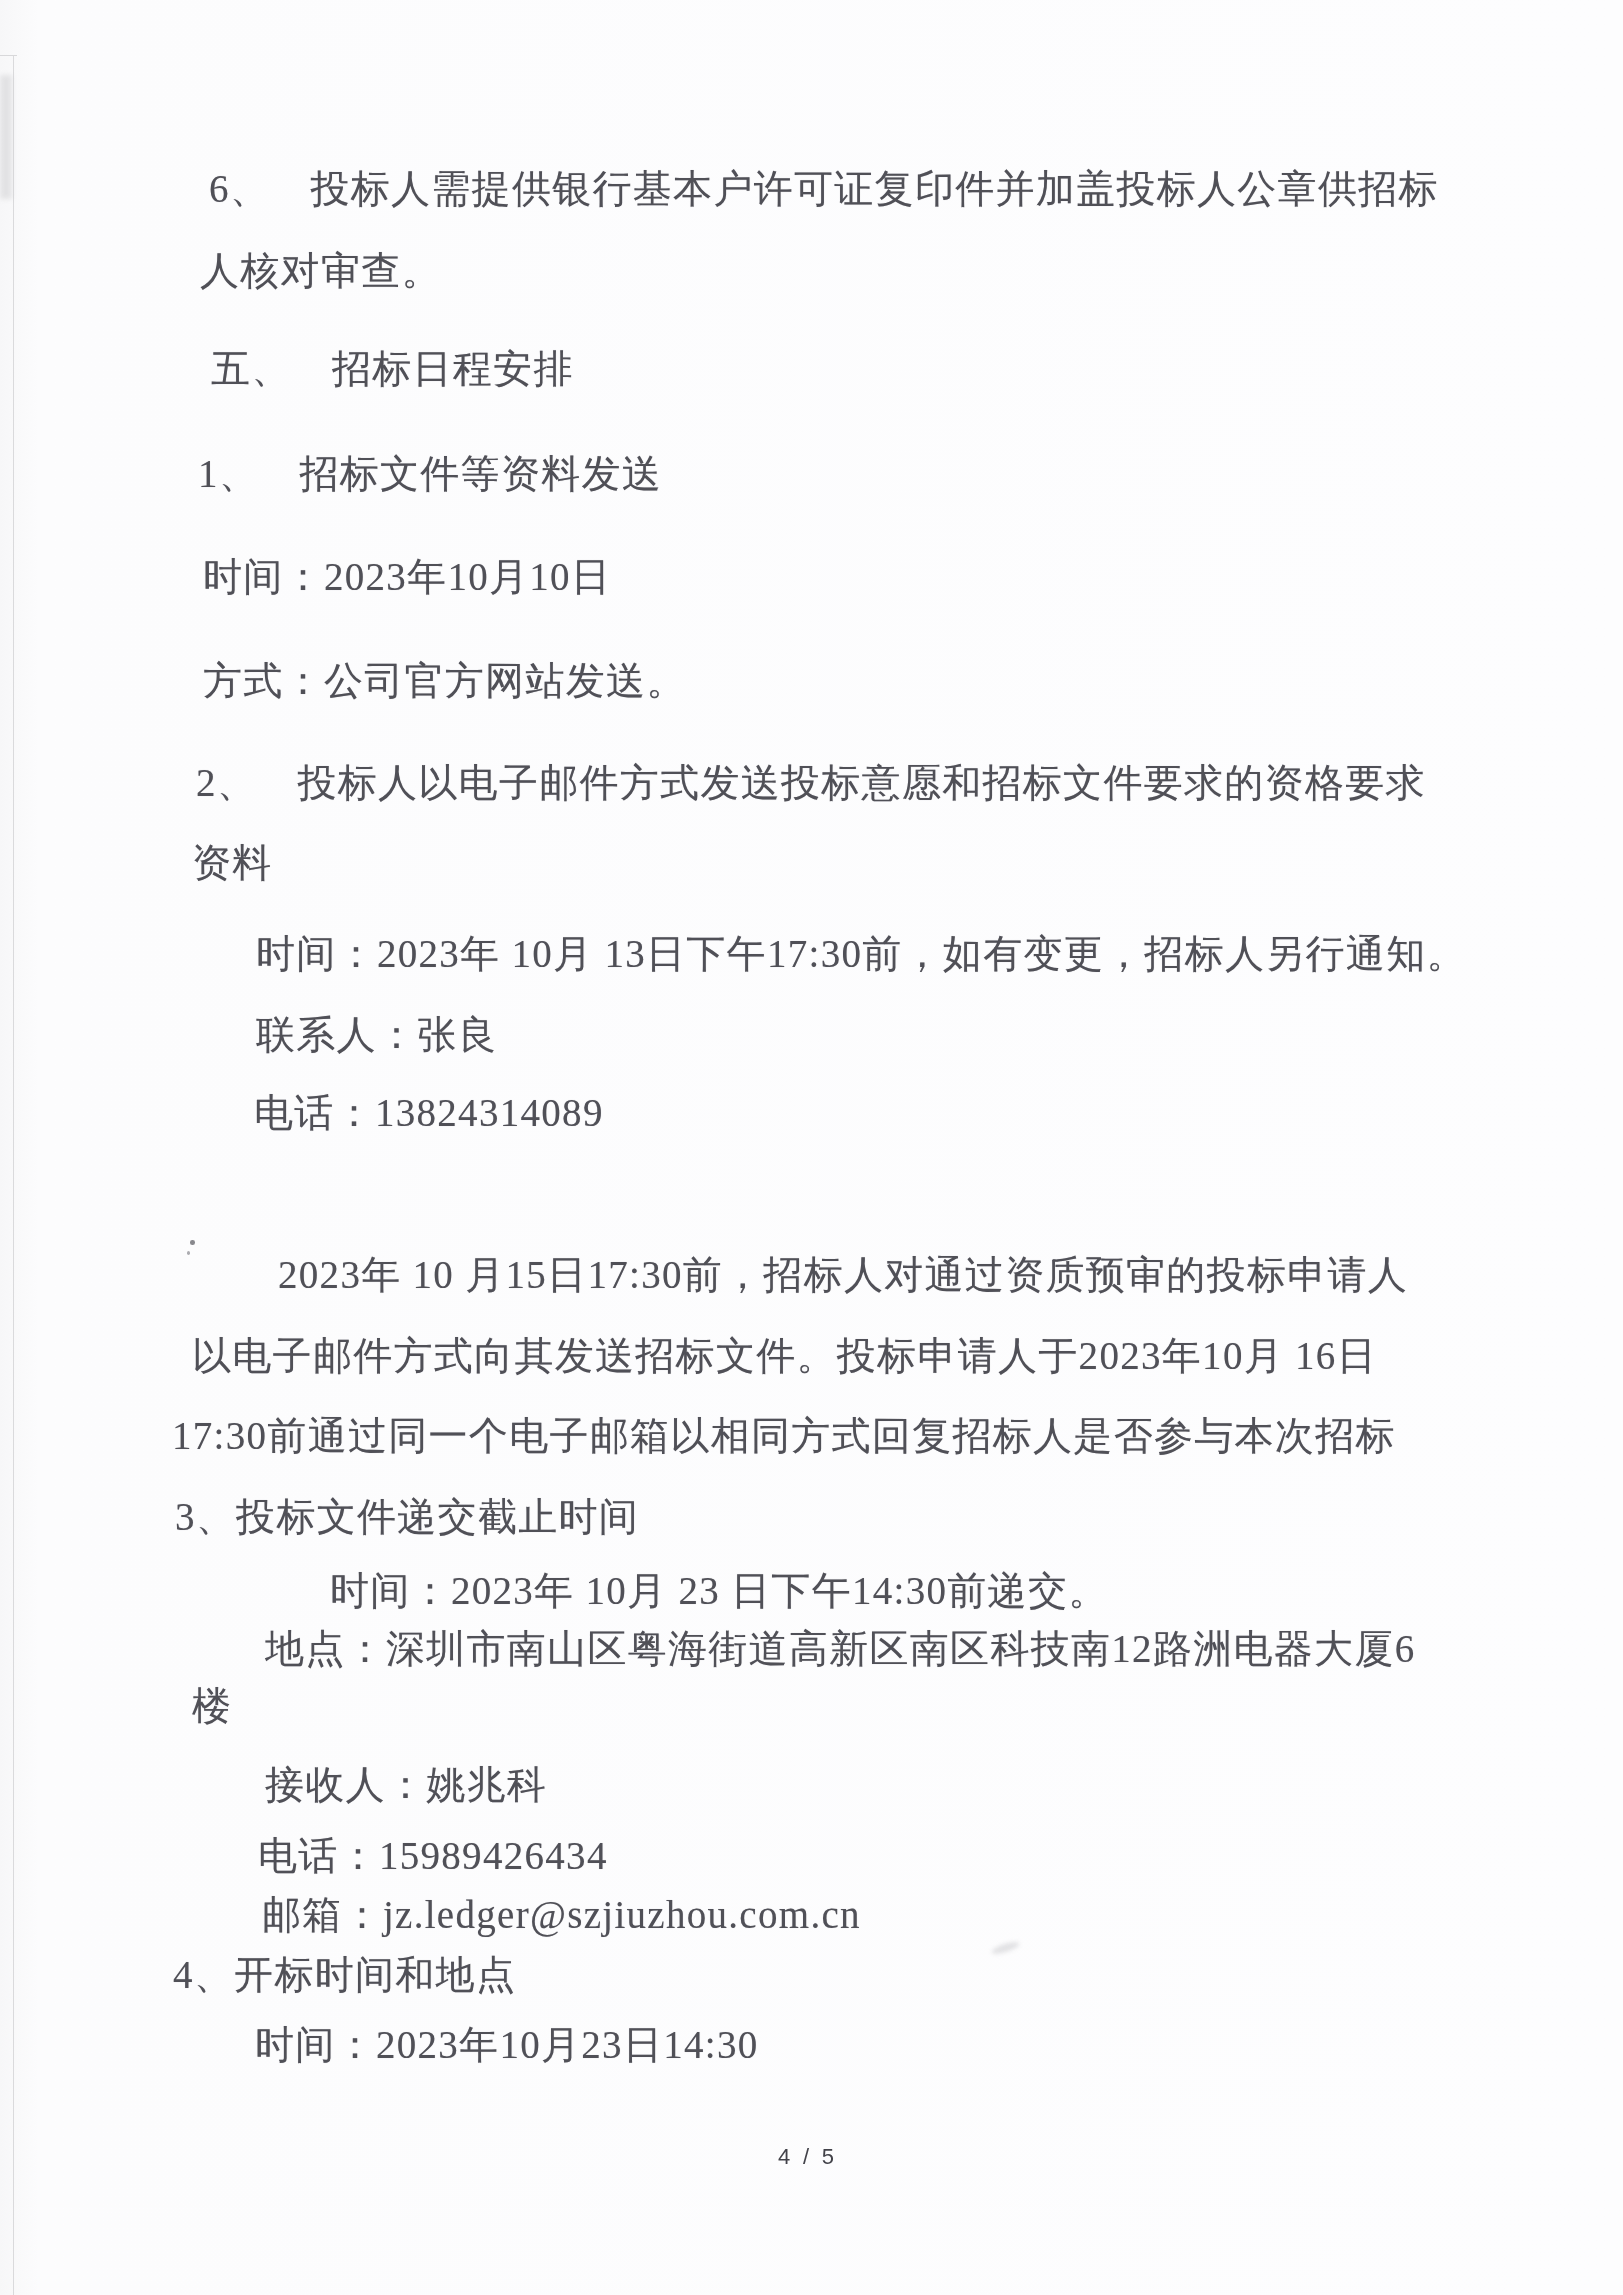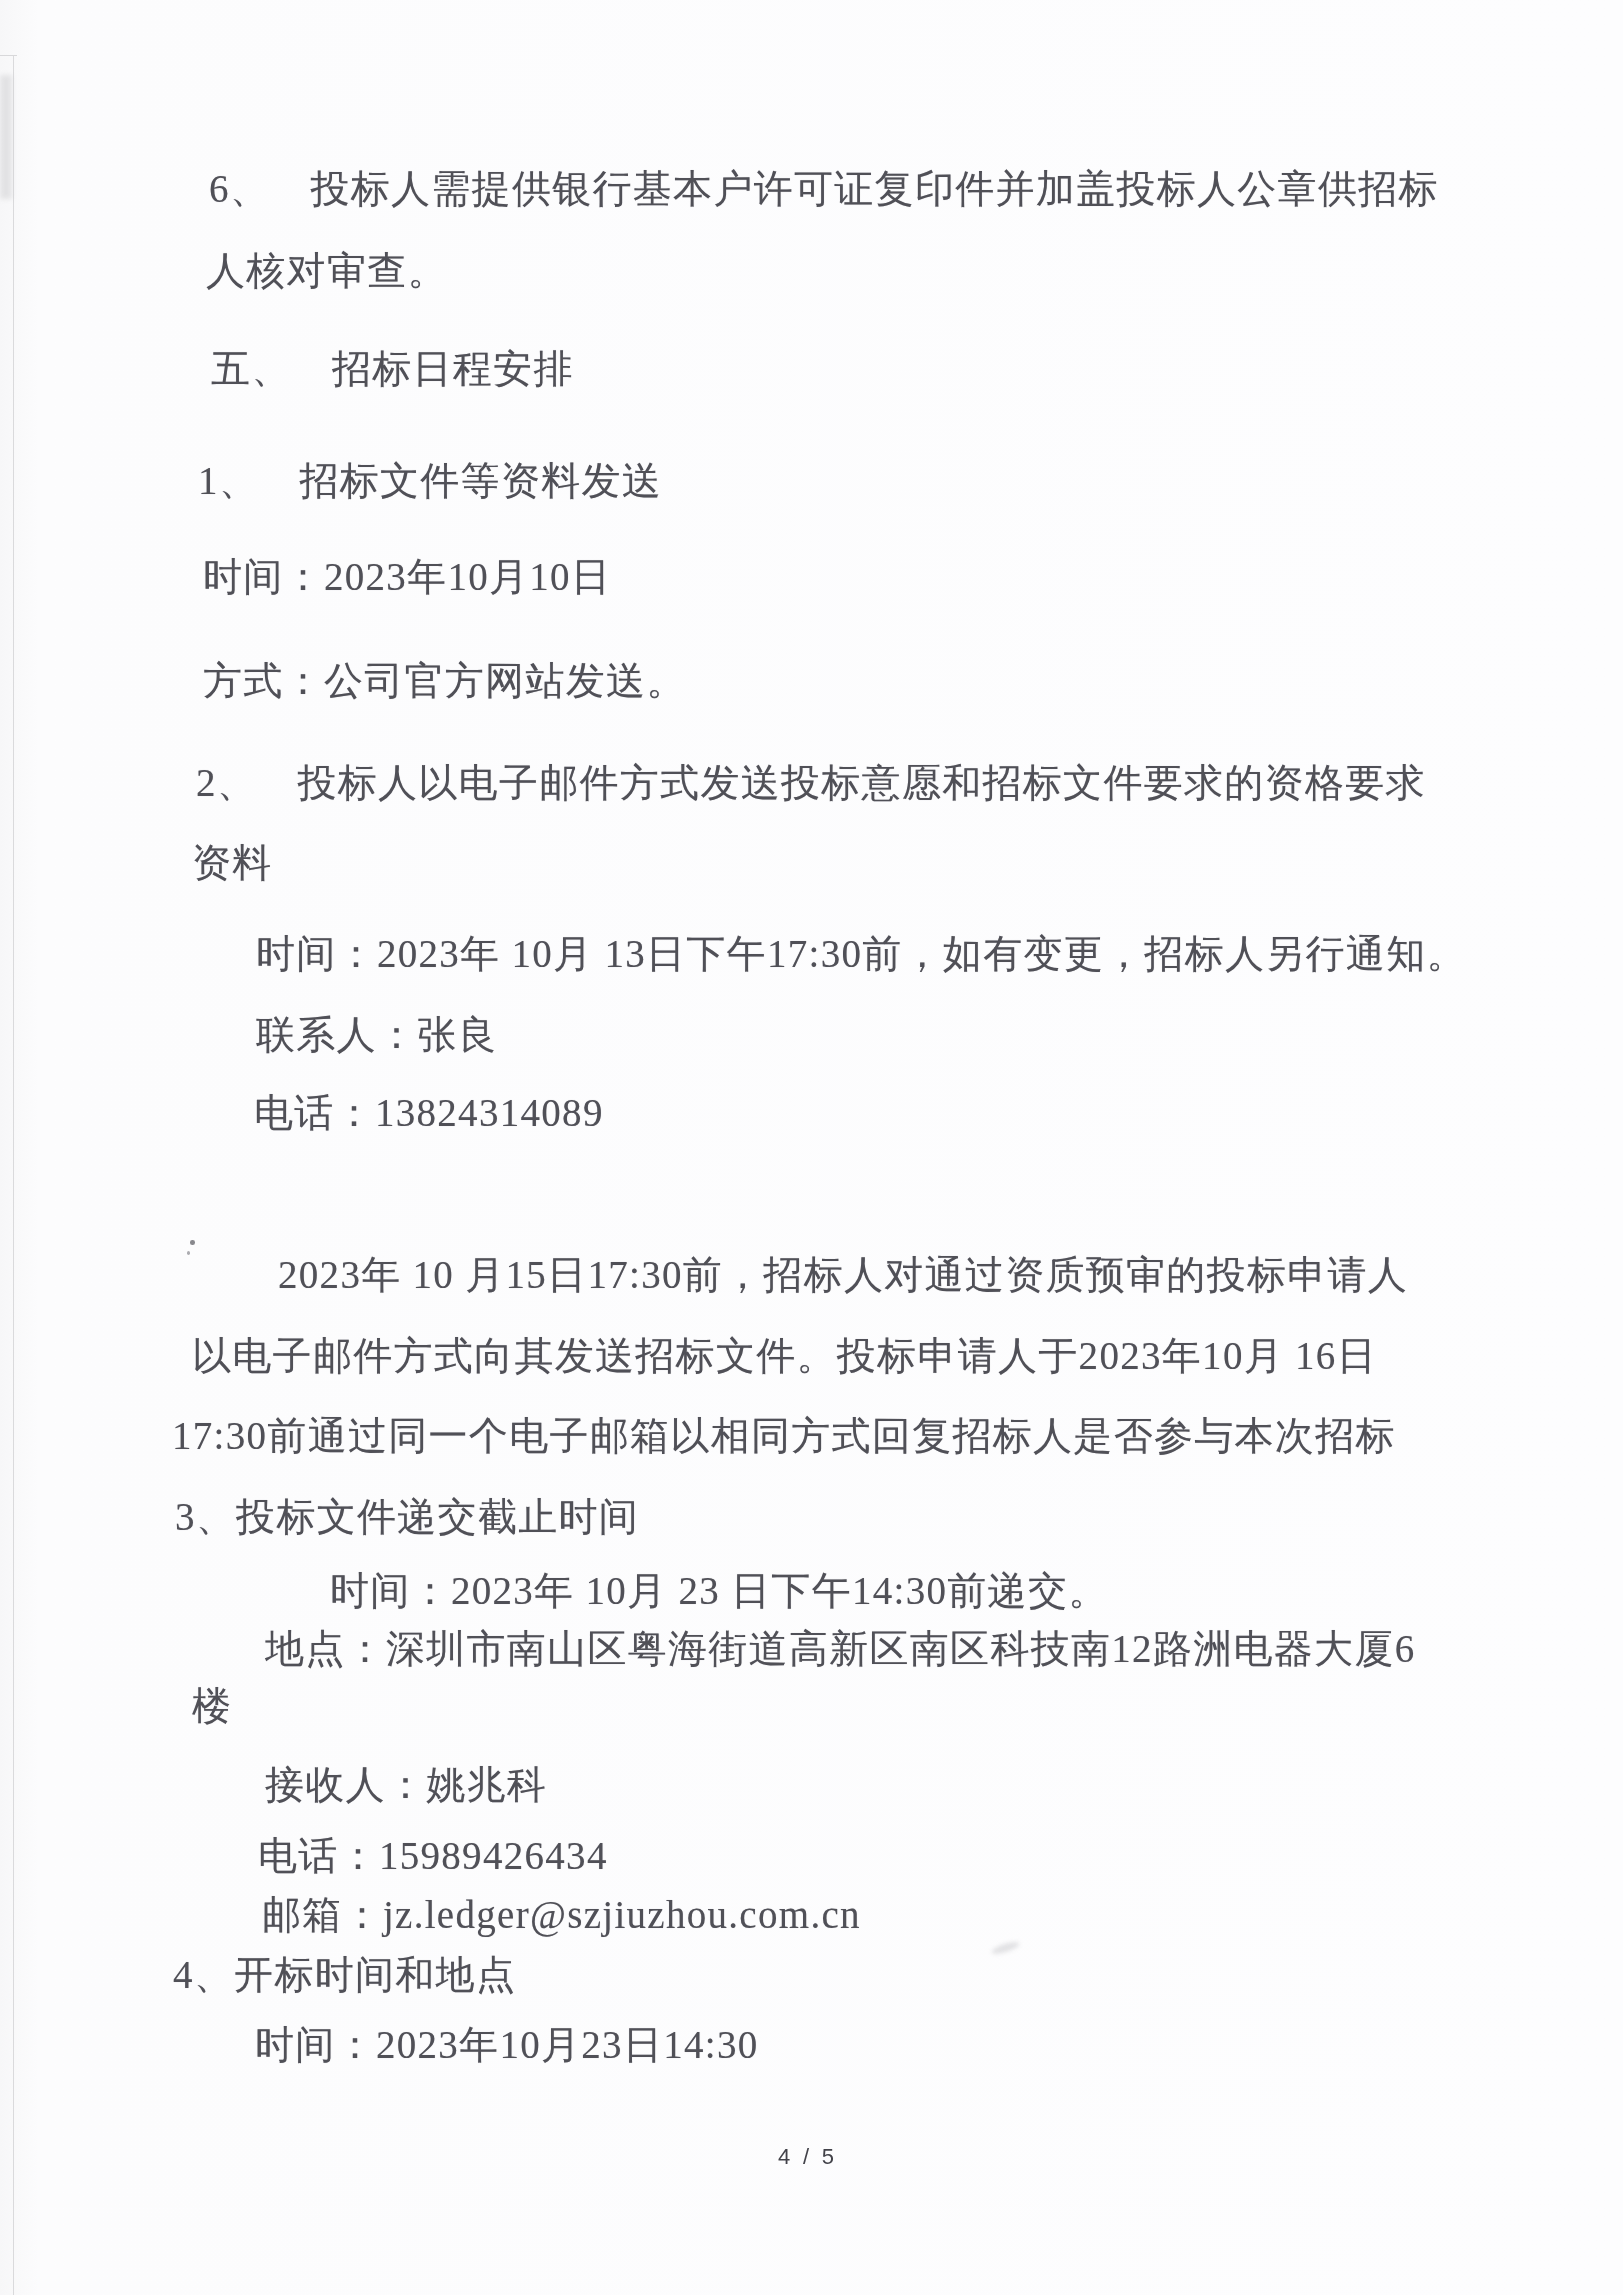--- a/index.html
+++ b/index.html
@@ -105,23 +105,23 @@
 <div class="page">
 
   <div class="scan-vline"></div>
   <div class="scan-hline"></div>
   <div class="scan-smudge-topleft"></div>
   <div class="scan-speck-a"></div>
   <div class="scan-speck-b"></div>
   <div class="scan-smudge-mid"></div>
 
   <div class="line" style="left:209px;  top:169px;">6、　投标人需提供银行基本户许可证复印件并加盖投标人公章供招标</div>
-  <div class="line" style="left:206px;  top:251px;">人核对审查。</div>
+  <div class="line" style="left:200px;  top:251px;">人核对审查。</div>
   <div class="line" style="left:211px;  top:349px;">五、　招标日程安排</div>
-  <div class="line" style="left:198px;  top:454px;margin-top:7px;">1、　招标文件等资料发送</div>
+  <div class="line" style="left:198px;  top:454px;">1、　招标文件等资料发送</div>
   <div class="line" style="left:203px;  top:557px;">时间：2023年10月10日</div>
   <div class="line" style="left:203px;  top:661px;">方式：公司官方网站发送。</div>
   <div class="line" style="left:196px;  top:763px;">2、　投标人以电子邮件方式发送投标意愿和招标文件要求的资格要求</div>
   <div class="line" style="left:192px;  top:843px;">资料</div>
   <div class="line" style="left:256px;  top:934px;">时间：2023年 10月 13日下午17:30前，如有变更，招标人另行通知。</div>
   <div class="line" style="left:256px;  top:1015px;">联系人：张良</div>
   <div class="line" style="left:254px;  top:1093px;">电话：13824314089</div>
   <div class="line" style="left:278px;  top:1255px;">2023年 10 月15日17:30前，招标人对通过资质预审的投标申请人</div>
   <div class="line" style="left:192px;  top:1336px;">以电子邮件方式向其发送招标文件。投标申请人于2023年10月 16日</div>
   <div class="line" style="left:172px;  top:1416px;">17:30前通过同一个电子邮箱以相同方式回复招标人是否参与本次招标</div>

